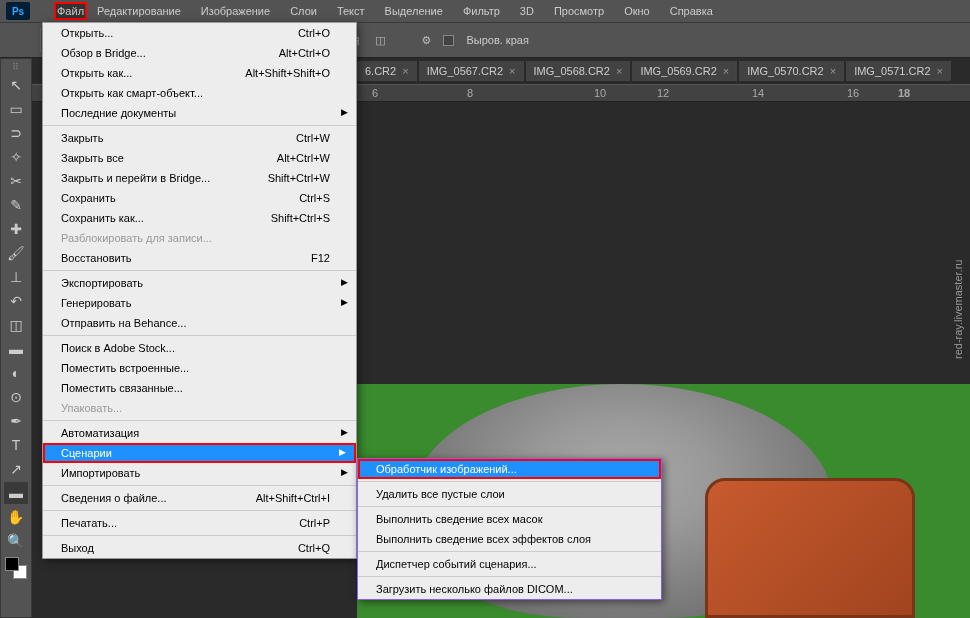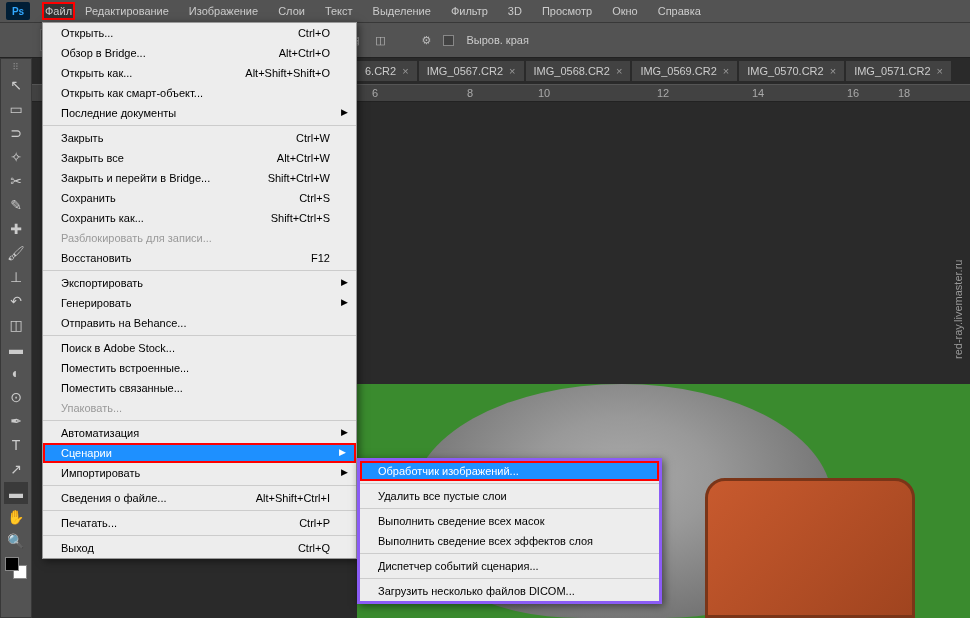--- a/index.html
+++ b/index.html
@@ -1,18 +1,18 @@
 <!DOCTYPE html>
 <html><head>
 <meta charset="utf-8">
 <style>
 *{margin:0;padding:0;box-sizing:border-box;font-family:Tahoma,Arial,sans-serif;font-size:11px;user-select:none}
 body{background:#2a2a2a;width:970px;height:618px;overflow:hidden;position:relative}
 .menubar{background:#535353;height:22px;display:flex;align-items:center;padding-left:6px;color:#ccc}
-.ps-icon{width:24px;height:18px;background:#001e36;color:#31a8ff;display:flex;align-items:center;justify-content:center;font-weight:bold;font-size:10px;border-radius:2px;margin-right:12px}
+.ps-icon{width:24px;height:18px;background:#001e36;color:#31a8ff;display:flex;align-items:center;justify-content:center;font-weight:bold;font-size:10px;border-radius:2px;margin-right:24px}
 .menu-item{padding:3px 10px;cursor:default}
 .menu-item.active{background:#333;border:2px solid red;padding:1px 1px}
 .optbar{background:#535353;height:36px;border-top:1px solid #383838;border-bottom:1px solid #222;display:flex;align-items:center;padding-left:40px;color:#ccc;gap:8px}
 .opt-drop{width:30px;height:22px;background:#424242;border:1px solid #666;display:flex;align-items:center;justify-content:center}
 .chev{font-size:8px;color:#999}
 .opt-long{width:50px;height:12px;background:#424242;border:1px solid #666}
 .opt-lbl{color:#aaa;font-size:10px}
 .opt-in{width:42px;height:18px;background:#424242;border:1px solid #666;color:#ccc;padding:0 4px;font-size:10px}
 .opt-ico{width:18px;height:18px;display:flex;align-items:center;justify-content:center;color:#bbb}
 .tabbar{background:#2a2a2a;height:26px;display:flex;align-items:center;padding-left:357px;overflow:hidden}
@@ -29,21 +29,21 @@
 .sw-b{position:absolute;bottom:0;right:0;width:14px;height:14px;background:#fff;border:1px solid #888}
 .canvas{position:absolute;left:357px;top:384px;width:613px;height:234px;background:#3a8b2e;overflow:hidden}
 .stump{position:absolute;left:55px;top:0;width:420px;height:234px;background:radial-gradient(ellipse at 50% 40%,#aaa 0%,#999 30%,#888 50%,#777 70%,#666 90%);border-radius:50% 50% 40% 40%}
 .bag{position:absolute;right:55px;bottom:0;width:210px;height:140px;background:linear-gradient(135deg,#c85a2e,#a0441f);border-radius:20px 20px 0 0;border:3px solid #7a3518}
 .dropdown{position:absolute;left:42px;top:22px;width:315px;background:#ededed;border:1px solid #999;box-shadow:2px 2px 8px rgba(0,0,0,0.5);color:#000}
 .dd-item{padding:4px 26px 4px 18px;display:flex;justify-content:space-between;position:relative}
 .dd-item .arr{position:absolute;right:8px;font-size:9px}
 .dd-item.dis{color:#999}
 .dd-item.hl{background:#1e90ff;color:#fff;border:2px solid red;padding:2px 24px 2px 16px}
 .dd-sep{height:1px;background:#ccc;margin:2px 0}
-.submenu{position:absolute;left:357px;top:458px;width:305px;background:#ededed;border:3px solid #8b5cf6;box-shadow:2px 2px 8px rgba(0,0,0,0.5);color:#000}
+.submenu{position:absolute;left:357px;top:458px;width:305px;background:#ededed;border:1px solid #8b5cf6;box-shadow:2px 2px 8px rgba(0,0,0,0.5);color:#000}
 .sm-item{padding:4px 18px}
 .sm-item.hl{background:#1e90ff;color:#fff;border:2px solid red;padding:2px 16px}
 .watermark{position:absolute;right:4px;top:0;height:618px;width:16px;display:flex;align-items:center;justify-content:center;color:#999;font-size:11px;writing-mode:vertical-rl;transform:rotate(180deg)}
 .chk{width:11px;height:11px;border:1px solid #888;display:inline-block;background:#424242;margin-right:4px;vertical-align:middle}
 </style>
 </head>
 <body>
 
 <div class="menubar">
   <div class="ps-icon">Ps</div>
@@ -105,25 +105,25 @@
     </div>
     <div class="doctab">
       <span>IMG_0571.CR2</span>
       <span class="x">×</span>
     </div>
   </div>
 
 <div class="ruler" id="ruler">
     <span style="left: 340px;">6</span>
     <span style="left: 435px;">8</span>
-    <span style="left: 506px;">10</span>
+    <span style="left: 562px;">10</span>
     <span style="left: 625px;">12</span>
     <span style="left: 720px;">14</span>
     <span style="left: 815px;">16</span>
-    <span style="left: 866px;">18</span>
+    <span style="left: 866px; font-weight: bold;">18</span>
   </div>
 
 <div class="toolbar">
   <div class="tool-handle">⠿</div>
   <div class="tool">↖</div>
   <div class="tool">▭</div>
   <div class="tool">⊃</div>
   <div class="tool">✧</div>
   <div class="tool">✂</div>
   <div class="tool">✎</div>

